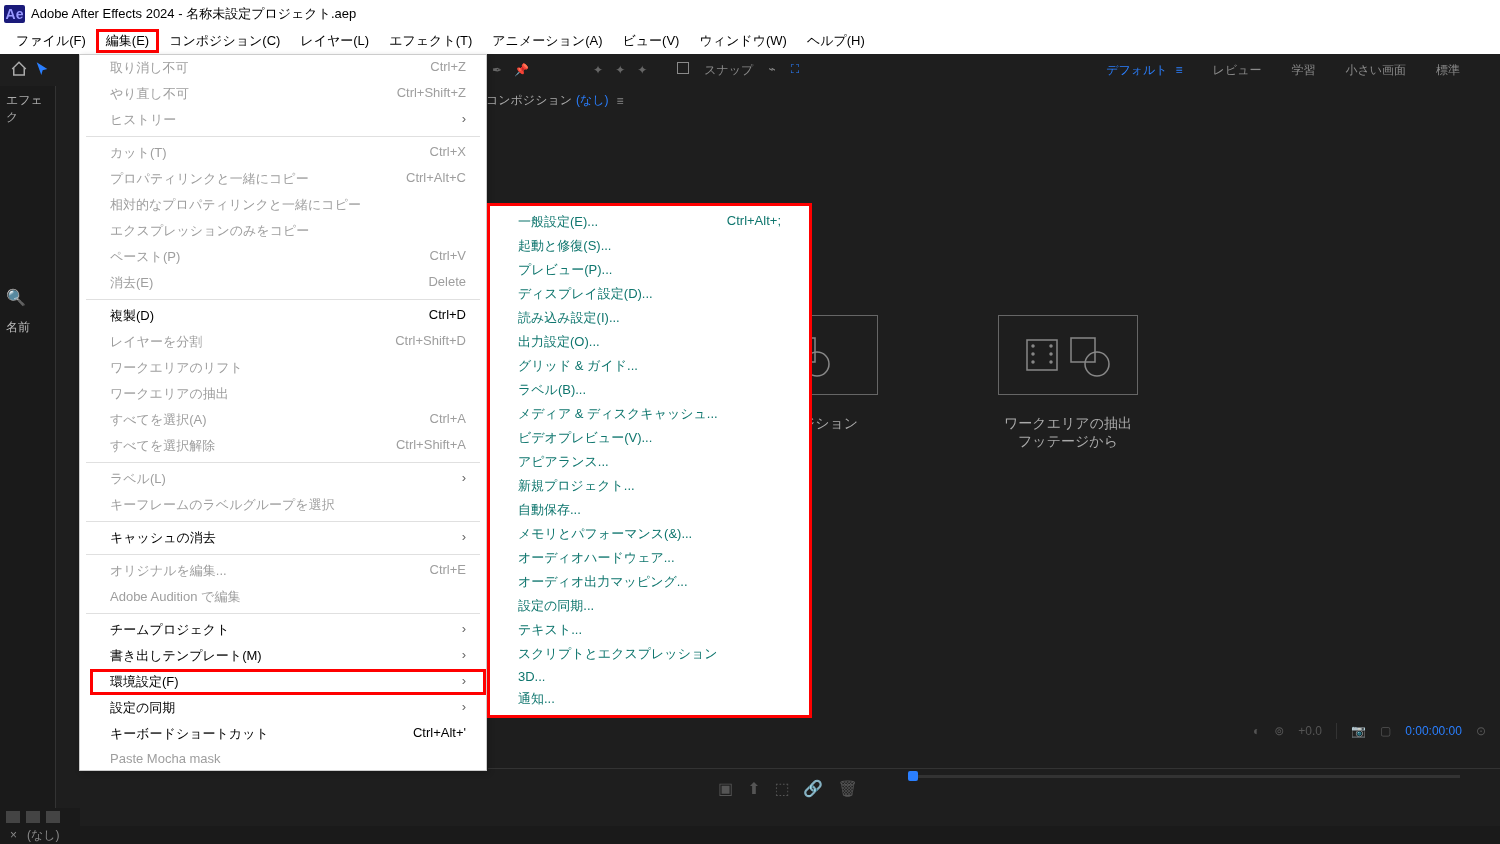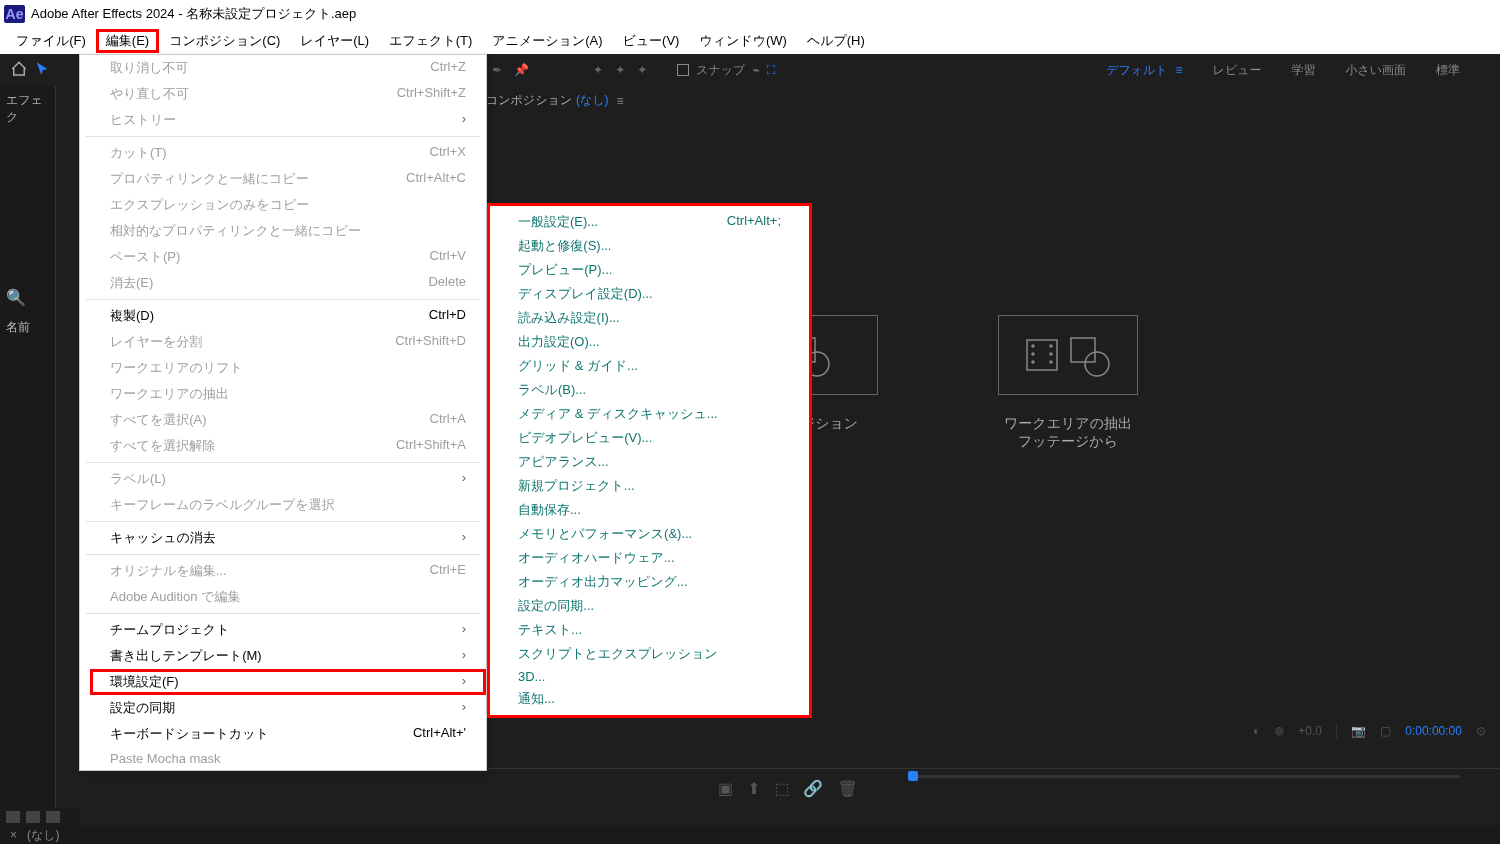--- a/index.html
+++ b/index.html
@@ -16,21 +16,21 @@
 
 
 .tool-bar { background: #1e1e1e; height: 32px; display: flex; align-items: center; padding: 0 10px; color: #8a8a8a; font-size: 12px; }
 .tool-bar .home-icon { color: #aaa; margin-right: 6px; }
 .tool-bar .selection-icon { color: #2a7fff; margin-right: 10px; }
 .tool-bar .spacer { flex: 1; }
 .tool-bar .workspace-tabs { display: flex; gap: 30px; margin-right: 30px; }
 .tool-bar .workspace-tab { color: #8a8a8a; cursor: pointer; }
 .tool-bar .workspace-tab.active { color: #2a7fff; }
 .tool-bar .ws-active-icon { color: #2a7fff; margin-left: 8px; }
-.tool-bar .snap-group { display: flex; align-items: center; gap: 7px; margin-right: 20px; }
+.tool-bar .snap-group { display: flex; align-items: flex-start; gap: 15px; margin-right: 20px; }
 .tool-bar .snap-box { width: 12px; height: 12px; border: 1px solid #8a8a8a; display: inline-block; }
 .tool-bar .middle-icons { display: flex; gap: 12px; color: #666; }
 
 
 .main-area { display: flex; height: calc(844px - 28px - 26px - 32px - 18px - 18px); }
 .left-panel { width: 56px; background: #1a1a1a; border-right: 1px solid #333; }
 .left-panel .tab-label { color: #aaa; font-size: 12px; padding: 6px; }
 .left-panel .search-row { padding: 6px; }
 .left-panel .search-icon { color: #888; }
 .left-panel .name-col { color: #bbb; padding: 6px; font-size: 12px; }
@@ -235,25 +235,25 @@
     <div class="separator"></div>
     <div class="item disabled">
       <span>カット(T)</span>
       <span>Ctrl+X</span>
     </div>
     <div class="item disabled">
       <span>プロパティリンクと一緒にコピー</span>
       <span>Ctrl+Alt+C</span>
     </div>
     <div class="item disabled">
+      <span>相対的なプロパティリンクと一緒にコピー</span>
+      <span></span>
+    </div>
+    <div class="item disabled">
       <span>エクスプレッションのみをコピー</span>
-      <span></span>
-    </div>
-    <div class="item disabled">
-      <span>相対的なプロパティリンクと一緒にコピー</span>
       <span></span>
     </div>
     <div class="item disabled">
       <span>ペースト(P)</span>
       <span>Ctrl+V</span>
     </div>
     <div class="item disabled">
       <span>消去(E)</span>
       <span>Delete</span>
     </div>

